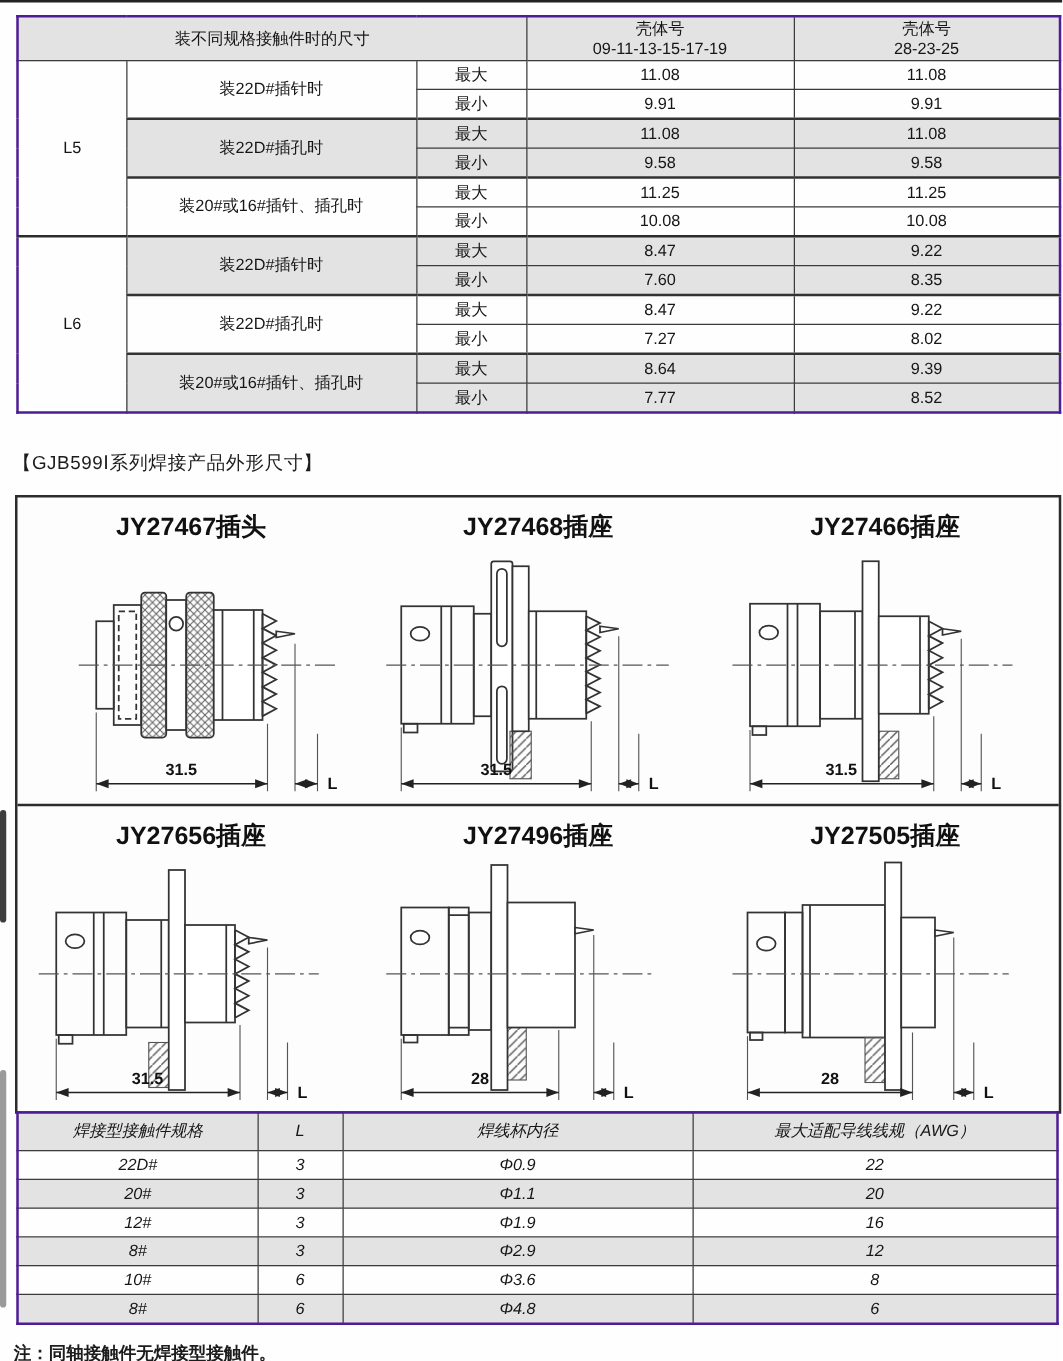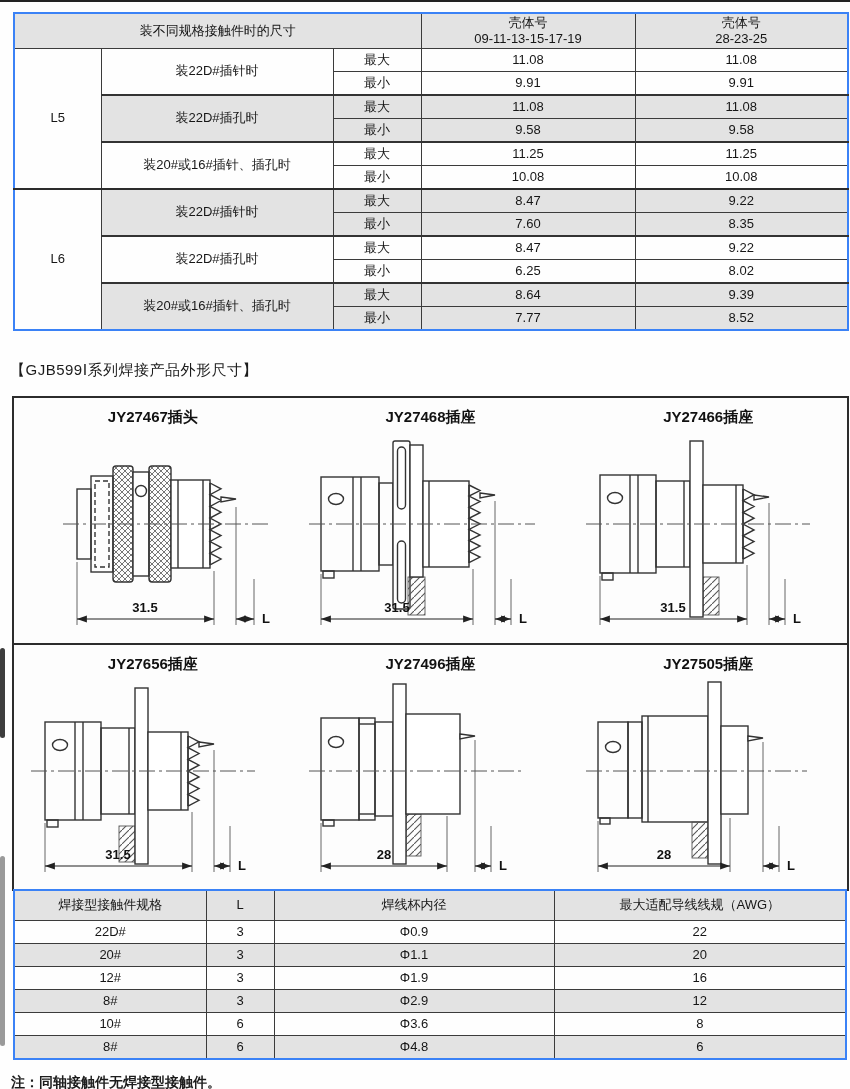--- a/index.html
+++ b/index.html
@@ -5,46 +5,46 @@
   html,body{margin:0;padding:0;background:#fff;}
   .page{
     position:relative;width:850px;height:1089px;background:#fefefe;
     font-family:"Liberation Sans",sans-serif;color:#1c1c1c;overflow:hidden;
   }
   .top-rule{position:absolute;top:0;left:0;width:850px;height:2px;background:#222;}
   .artifact-a{position:absolute;left:0;top:648px;width:5px;height:90px;background:#3d3d3d;border-radius:3px;}
   .artifact-b{position:absolute;left:0;top:856px;width:5px;height:190px;background:#9a9a9a;border-radius:3px;}
 
   
-  table.tbl{border-collapse:collapse;table-layout:fixed;border:2px solid #3b82f6;}
+  table.tbl{border-collapse:collapse;table-layout:fixed;border:2px solid #4c1d95;}
   table.tbl td{
     border:1px solid #3b3b3b;text-align:center;vertical-align:middle;
     font-size:13px;padding:0;line-height:1.25;color:#161616;
   }
   .sh{background:#e3e3e3;}
   tr.hdr td{background:#e3e3e3;height:33px;}
   .top-table{width:834px;margin:12px 0 0 13px;}
   .top-table td{height:22px;}
   .top-table tr.hdr td{height:34px;}
   .top-table tr.gb td{border-top:2px solid #333;}
   .top-table tr.sb td{border-top:2px solid #2c2c2c;}
-  .bottom-table{width:832px;margin:-2px 0 0 13px;}
+  .bottom-table{width:832px;margin:-2px 0 0 13px;font-style:italic;}
   .bottom-table td{height:22px;}
   .bottom-table tr.hdr td{height:29px;}
 
   
   .section-heading{margin:30px 0 0 10px;font-size:15px;font-weight:normal;letter-spacing:0.5px;}
   .note{margin:14px 0 0 11px;font-size:14px;font-weight:bold;}
 
   
   .draw-box{width:833px;margin:16px 0 0 12px;border:2px solid #2c2c2c;background:#fdfdfd;}
   .draw-row{display:flex;height:244px;}
   .draw-row.first{border-bottom:2px solid #2c2c2c;height:245px;}
   .panel{flex:1 1 0;display:flex;flex-direction:column;align-items:center;padding-top:10px;}
-  .panel-title{font-size:15px;font-weight:bold;margin-bottom:2px;color:#111;}
+  .panel-title{font-size:20px;font-weight:bold;margin-bottom:2px;color:#111;}
   svg .ln{stroke:#333;stroke-width:1.4;fill:none;}
   svg .fw{fill:#fff;}
   svg .lnp{stroke:#333;stroke-width:1.4;fill:url(#knurl);}
   svg .lnh{stroke:#555;stroke-width:0.9;fill:url(#hatch);}
   svg .ext{stroke:#555;stroke-width:0.9;fill:none;}
   svg .dimln{stroke:#222;stroke-width:1.1;fill:none;}
   svg .cl{stroke:#555;stroke-width:1;fill:none;stroke-dasharray:16 4 3 4;}
   svg text.dim{font-family:"Liberation Sans",sans-serif;font-size:13px;font-weight:bold;fill:#111;}
 </style>
 </head>
@@ -138,21 +138,21 @@
       <td class="sh">8.35</td>
     </tr>
     <tr class="gb">
       <td rowspan="2">装22D#插孔时</td>
       <td>最大</td>
       <td>8.47</td>
       <td>9.22</td>
     </tr>
     <tr>
       <td>最小</td>
-      <td>6.25</td>
+      <td>7.27</td>
       <td>8.02</td>
     </tr>
     <tr class="gb">
       <td rowspan="2" class="sh">装20#或16#插针、插孔时</td>
       <td class="sh">最大</td>
       <td class="sh">8.64</td>
       <td class="sh">9.39</td>
     </tr>
     <tr>
       <td class="sh">最小</td>

